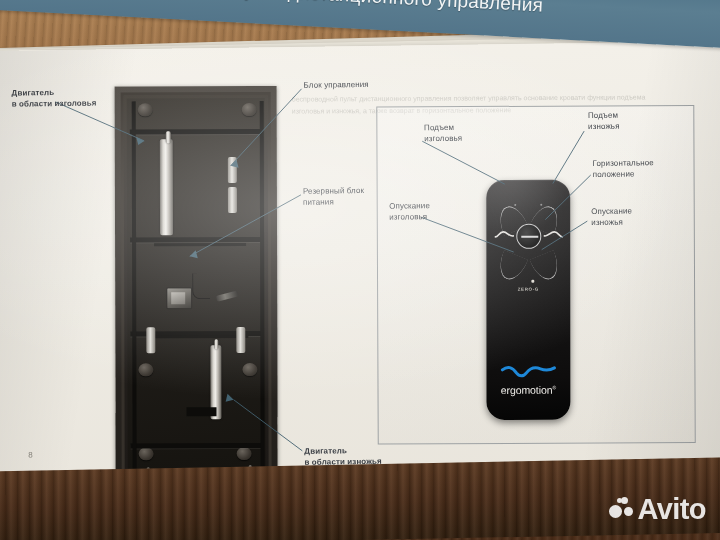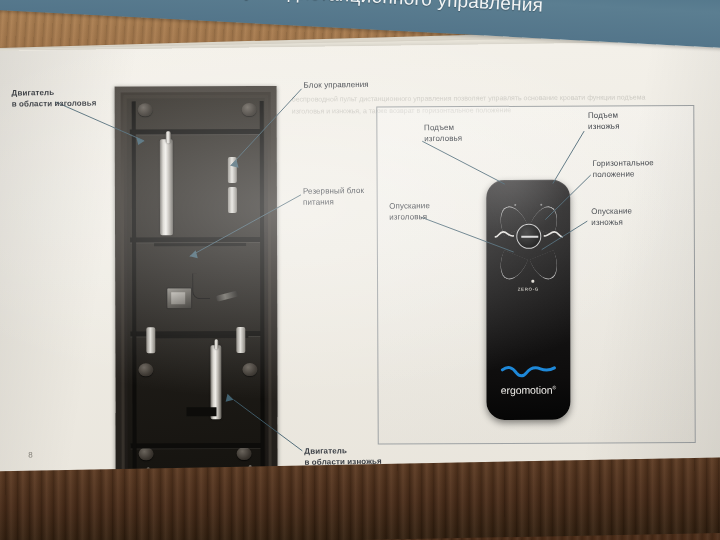--- a/index.html
+++ b/index.html
@@ -403,14 +403,23 @@
       <div class="page-shade"></div>
     </div>
   </div>
 
   <div class="banner">
     <div class="banner-text">схема: беспроводной пульт дистанционного управления</div>
   </div>
 
   <div class="wood-bottom"></div>
 
+  <div class="avito">
+    <div class="avito-mark">
+      <i class="am1"></i>
+        <i class="am2"></i>
+        <i class="am3"></i>
+        <i class="am4"></i>
+    </div>
+    <div class="avito-text">Avito</div>
+  </div>
 
 </div>
 
 </body></html>

